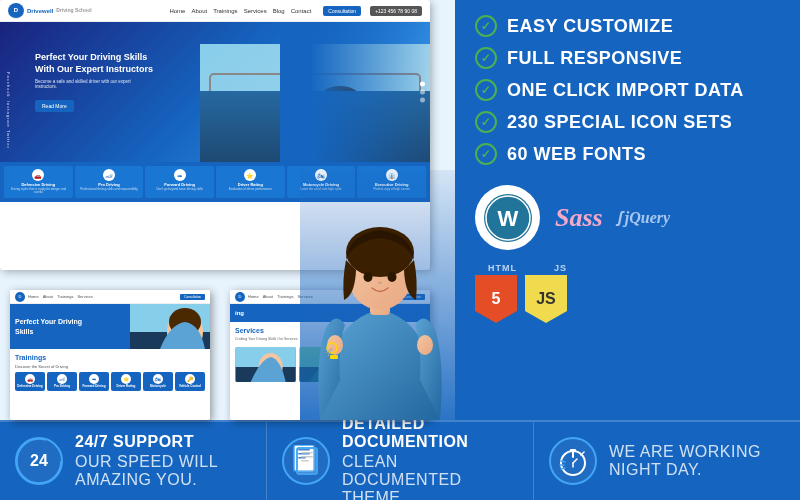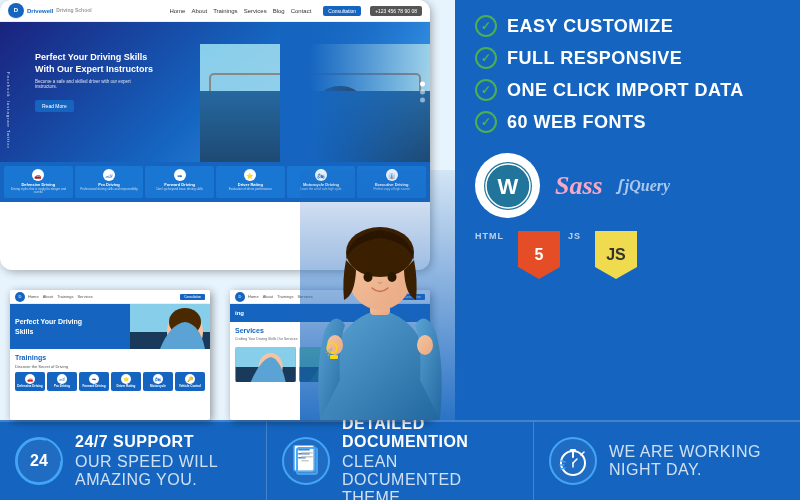--- a/index.html
+++ b/index.html
@@ -14,21 +14,21 @@
     }
 
     
     .website-mockup {
       position: absolute;
       top: 0;
       left: 0;
       width: 430px;
       height: 270px;
       background: #fff;
-      border-radius: 12px;
+      border-radius: 3px;
       overflow: hidden;
       box-shadow: 2px 2px 8px rgba(0,0,0,0.3);
     }
 
     .mockup-nav {
       background: #fff;
       height: 22px;
       display: flex;
       align-items: center;
       padding: 0 8px;
@@ -352,23 +352,23 @@
 
     
     .badges-row {
       display: flex;
       gap: 8px;
       margin: 8px 0;
     }
 
     .badge {
       display: flex;
-      flex-direction: row;
-      align-items: flex-start;
-      gap: 14px;
+      flex-direction: column;
+      align-items: flex-end;
+      gap: 2px;
     }
 
     .badge-shield {
       width: 42px;
       height: 48px;
       display: flex;
       align-items: center;
       justify-content: center;
       position: relative;
       clip-path: polygon(0% 0%, 100% 0%, 100% 75%, 50% 100%, 0% 75%);
@@ -893,20 +893,24 @@
     <div class="feature-item">
       <div class="check-icon"></div>
       <span class="feature-label">FULL RESPONSIVE</span>
     </div>
     <div class="feature-item">
       <div class="check-icon"></div>
       <span class="feature-label">ONE CLICK IMPORT DATA</span>
     </div>
     <div class="feature-item">
       <div class="check-icon"></div>
+      <span class="feature-label">230 SPECIAL ICON SETS</span>
+    </div>
+    <div class="feature-item">
+      <div class="check-icon"></div>
       <span class="feature-label">60 WEB FONTS</span>
     </div>
   </div>
 
   <div class="tech-logos">
 
     <div class="wp-logo">
       <svg width="50" height="50" viewBox="0 0 50 50">
         <circle cx="25" cy="25" r="24" fill="#21759B"></circle>
         <circle cx="25" cy="25" r="22" fill="none" stroke="white" stroke-width="1.5"></circle>

